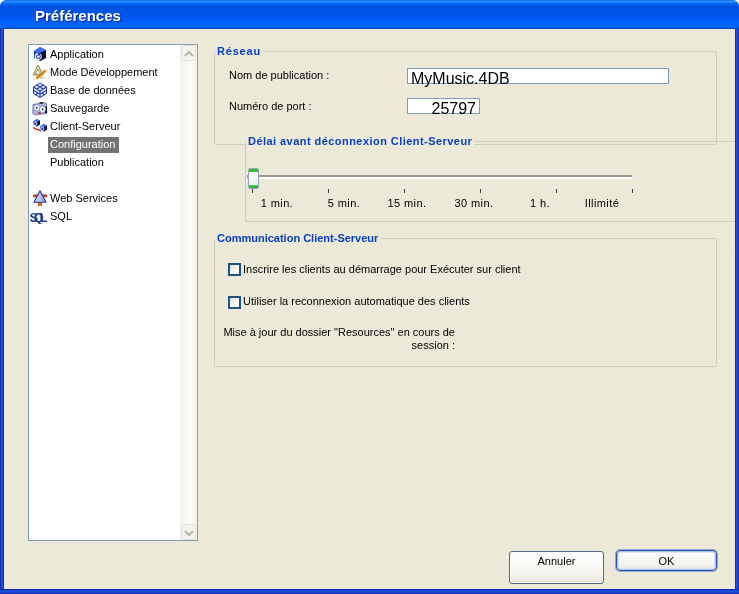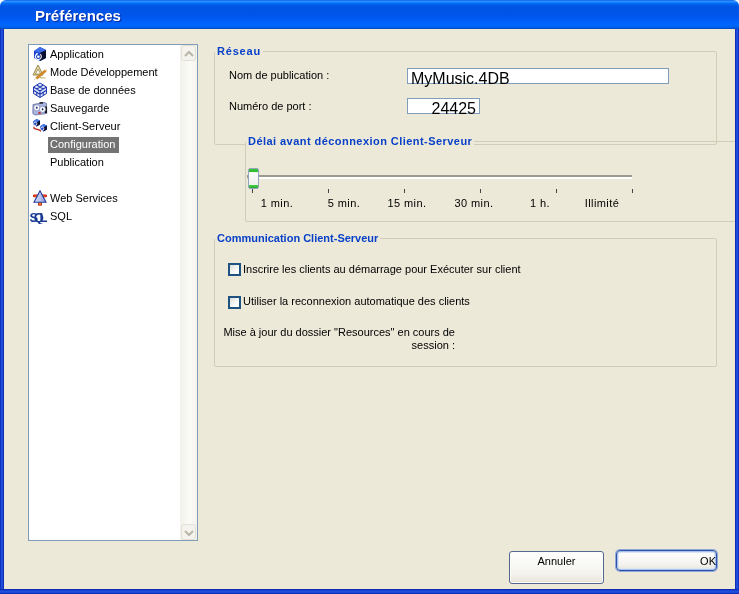--- a/index.html
+++ b/index.html
@@ -60,21 +60,21 @@
   border:1px solid #b7caE8; border-radius:2px;
   background:linear-gradient(180deg,#e3ecfb 0%,#c6d8f5 50%,#aec6ee 55%,#c8d8f2 100%); }
 
 .btn { position:absolute; top:551px; height:33px; border-radius:3px; text-align:center;
   font-size:11px; padding-top:3px; }
 #bCancel { left:509px; width:95px; border:1px solid #54678f;
   background:linear-gradient(180deg,#ffffff 0%,#f4f3ee 70%,#e8e6dc 95%,#d8d5c8 100%);
   box-shadow:inset 0 0 0 1px #fcfcf9; }
 #bOK { left:616px; top:550px; width:101px; height:21px; border:1px solid #2f51a8; padding-top:4px; border-radius:4px;
   background:linear-gradient(180deg,#ffffff 0%,#f4f3ee 70%,#e8e6dc 95%,#d8d5c8 100%);
-  box-shadow:0 0 0 1px #8fa9dc, inset 0 0 0 1px #a9c2ea, inset 0 0 0 2px #dce5f5;text-align:right; }
+  box-shadow:0 0 0 1px #8fa9dc, inset 0 0 0 1px #a9c2ea, inset 0 0 0 2px #dce5f5; }
 </style>
 </head>
 <body>
 <div id="win">
   <div id="titlebar">
       <span id="title">Préférences</span>
     </div>
 
   <div id="listbox">
     <div id="sbar">
@@ -175,21 +175,21 @@
       <span class="rtxt">SQL</span>
     </div>
   </div>
 
   <div class="group" id="g1">
       <span class="glabel" style="letter-spacing:0.8px;">Réseau</span>
     </div>
   <span class="lbl" style="left:229px; top:69px;">Nom de publication :</span>
   <div class="field" id="f1">MyMusic.4DB</div>
   <span class="lbl" style="left:229px; top:100px;">Numéro de port :</span>
-  <div class="field" id="f2">24425</div>
+  <div class="field" id="f2">25797</div>
 
   <div class="group" id="g2">
       <span class="glabel" style="letter-spacing:0.45px;">Délai avant déconnexion Client-Serveur</span>
     </div>
   <div id="track"></div>
   <div id="thumb"></div>
   <div class="tick" style="left:252px;"></div>
   <div class="tick" style="left:328px;"></div>
   <div class="tick" style="left:404px;"></div>
   <div class="tick" style="left:480px;"></div>

